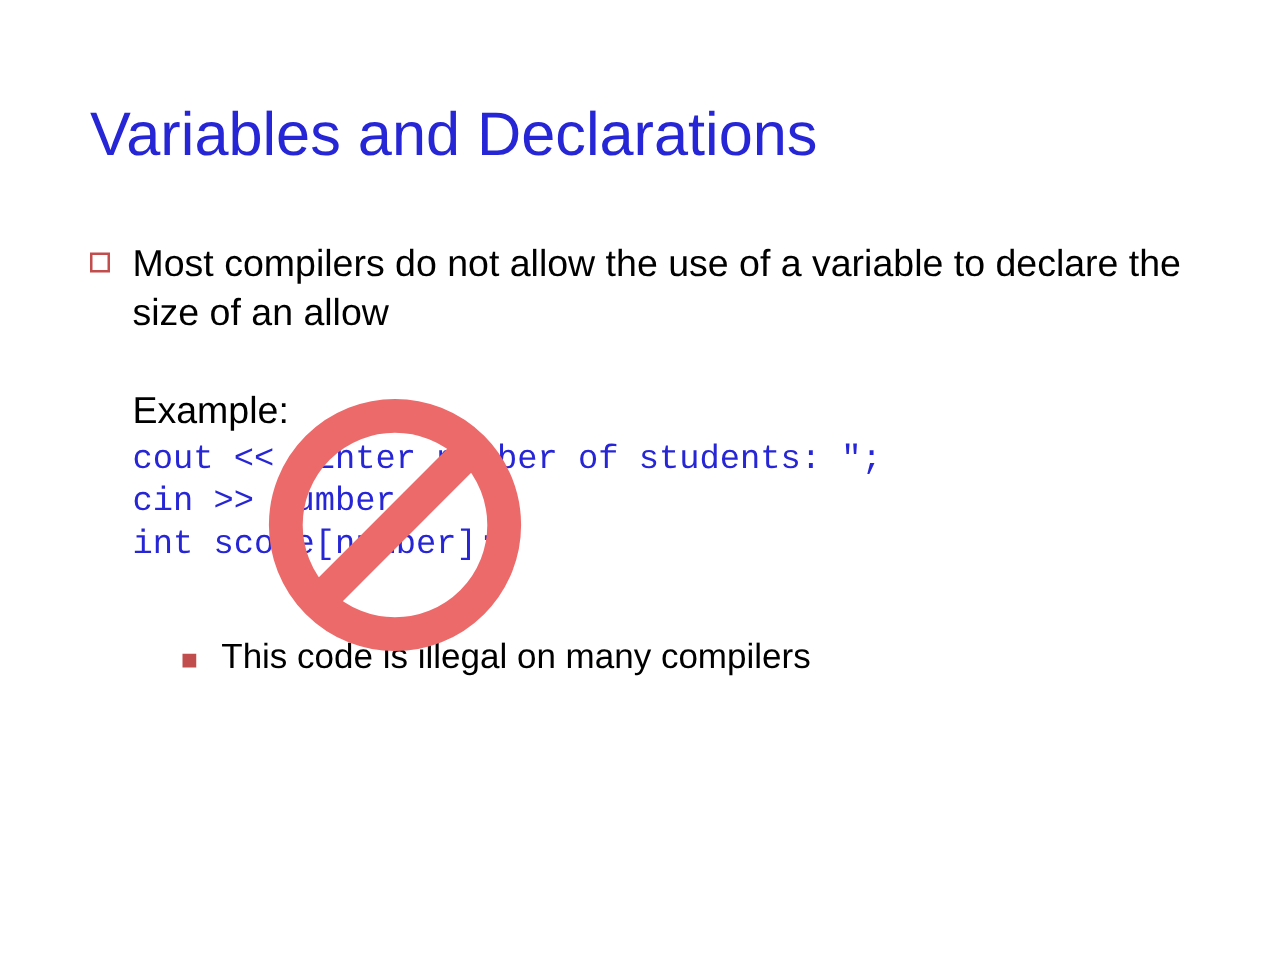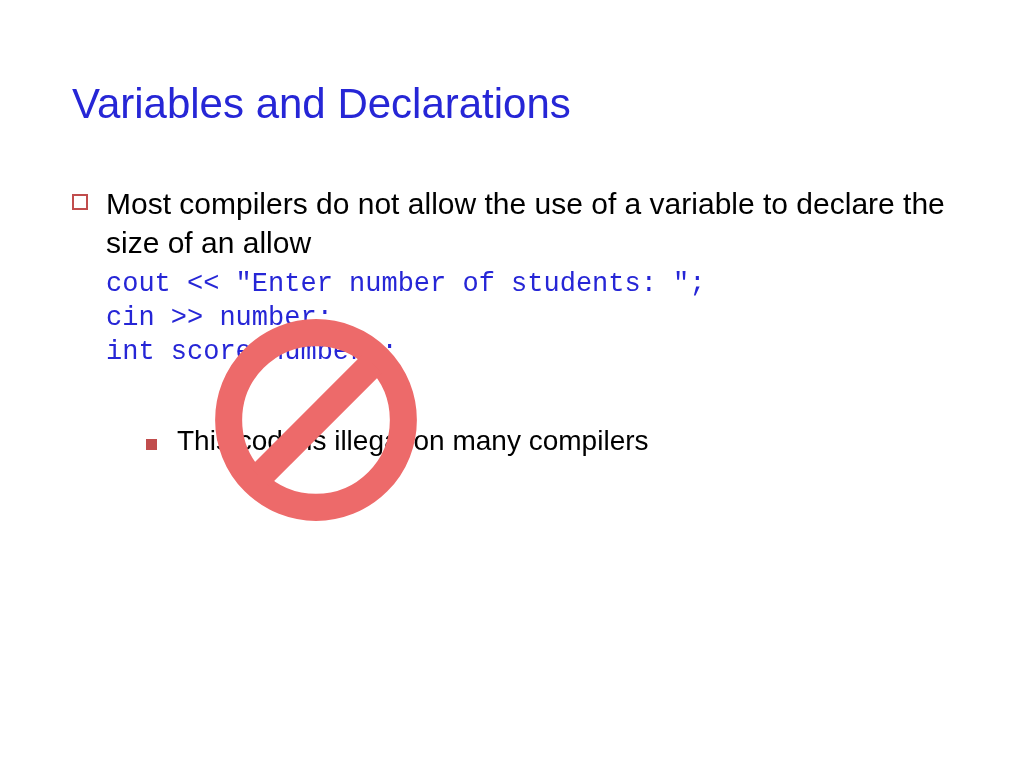--- a/index.html
+++ b/index.html
@@ -9,21 +9,21 @@
     background: #ffffff;
     font-family: "Comic Sans MS", "Comic Sans", cursive, sans-serif;
     position: relative;
     overflow: hidden;
   }
   .slide {
     padding: 80px 72px 50px 72px;
   }
   .title {
     color: #2626d6;
-    font-size: 42px;
+    font-size: 49px;
     font-weight: normal;
     margin-bottom: 56px;
   }
   .bullet-row {
     display: flex;
     align-items: flex-start;
     margin-bottom: 0;
   }
   .bullet-square {
     width: 16px;
@@ -86,20 +86,21 @@
 
 <div class="slide">
 
   <h1 class="title">Variables and Declarations</h1>
 
   <div class="bullet-row">
     <div class="bullet-square"></div>
     <div class="bullet-text">Most compilers do not allow the use of a variable to declare the size of an allow</div>
   </div>
 
+  <div class="example-label">Example:</div>
 
   <div class="code-block"><span>cout &lt;&lt; "Enter number of students: ";</span>
 <span>cin &gt;&gt; number;</span>
 <span>int score[number];</span></div>
 
   <div class="sub-bullet-row">
     <div class="sub-bullet-square"></div>
     <div class="sub-bullet-text">This code is illegal on many compilers</div>
   </div>
 

